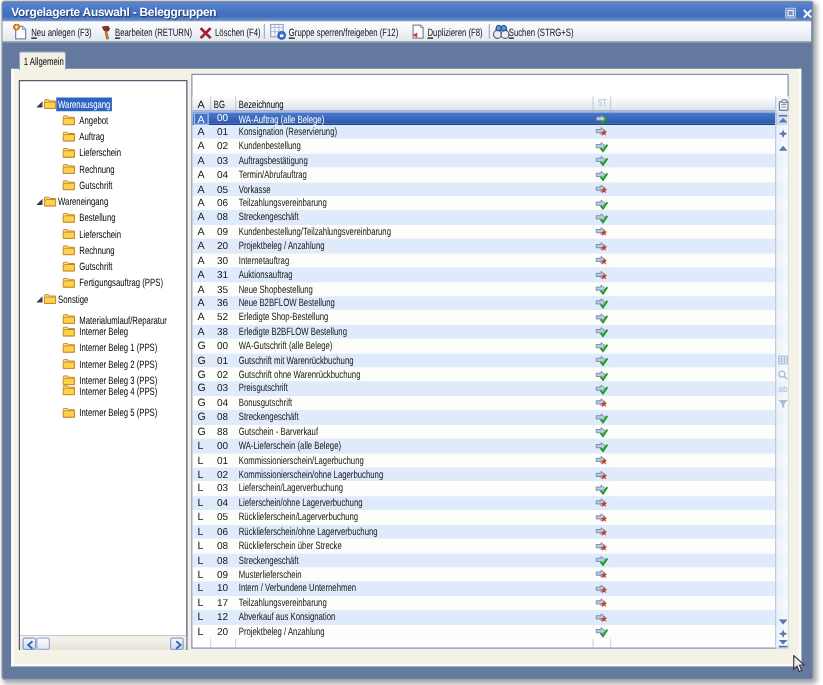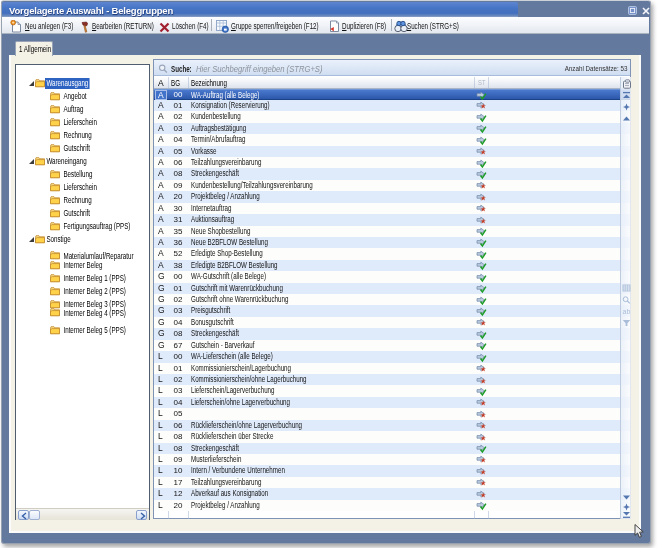--- a/index.html
+++ b/index.html
@@ -1,20 +1,20 @@
 <!DOCTYPE html>
 <html><head><meta charset="utf-8"><style>
 *{margin:0;padding:0;box-sizing:border-box;}
 body{width:658px;height:548px;background:#fff;font-family:"Liberation Sans",sans-serif;overflow:hidden;}
 #page{position:relative;width:658px;height:548px;}
 .abs{position:absolute;}
 .sx{display:inline-block;transform:scaleX(0.73);transform-origin:0 50%;white-space:nowrap;}
 #win{left:1px;top:0px;width:650px;height:544px;background:#64799e;border-radius:3px;
   box-shadow:2px 3px 4px rgba(110,110,110,.6);border:1px solid #98a1b0;border-top-color:#cdd1d8;}
-#title{left:2px;top:2px;width:516px;height:15px;border-radius:2px 2px 0 0;
+#title{left:2px;top:2px;width:647px;height:15px;border-radius:2px 2px 0 0;
   background:linear-gradient(#5e86cf,#4775c6 40%,#4270bd 75%,#6e8cbd 94%,#93a7cb);}
 #title .txt{position:absolute;left:7px;top:2.5px;font-size:9.5px;font-weight:bold;color:#fff;
   text-shadow:0.5px 0.8px 1px rgba(20,40,100,.9);letter-spacing:-0.2px;}
 #toolbar{left:2px;top:17px;width:647px;height:17px;background:linear-gradient(#fcfdff,#eef1f6 60%,#e3e8ef);
   border-bottom:1px solid #aab3c0;}
 .tbtxt{position:absolute;top:4px;font-size:8.5px;color:#111;}
 .tbtxt u{text-decoration:underline;}
 .tbsep{position:absolute;top:2px;width:1px;height:12px;background:#a8b0bc;}
 #client{left:9px;top:55px;width:632px;height:478px;background:#f4f1e6;border:2px solid #fbfbfc;border-top:none;}
 #tab{left:15px;top:41px;width:38px;height:15px;background:#f4f1e6;border-radius:2px 2px 0 0;
@@ -264,29 +264,20 @@
         </div>
 <div class="sbtn" style="left:13px;border-color:#9fb0d0;background:linear-gradient(#fbfcfe,#dde7f6)"></div>
 <div class="sbtn" style="left:120px">
           <svg width="9" height="8" viewBox="0 0 9 8">
             <path d="M3 1 L6.5 4 L3 7" fill="none" stroke="#3760a8" stroke-width="1.4"></path>
           </svg>
         </div>
 </div>
 </div>
 <div id="grid" class="abs">
-<div id="search">
-<svg class="abs" style="left:4px;top:3.5px" width="10" height="10" viewBox="0 0 10 10">
-<circle cx="4.2" cy="3.8" r="2.7" fill="#eef3fa" stroke="#9aa6ba" stroke-width="1.1"></circle>
-<path d="M6.2 5.8 L8.8 8.4" stroke="#9aa6ba" stroke-width="1.4"></path>
-        </svg>
-<span class="lab"><span class="sx">Suche:</span></span>
-<span class="hint"><span class="sx">Hier Suchbegriff eingeben (STRG+S)</span></span>
-<span class="cnt"><span class="sx">Anzahl Datensätze: 53</span></span>
-</div>
 <div id="header">
 <span class="hcell" style="left:4px">A</span>
 <span class="hcell" style="left:17px"><span class="sx">BG</span></span>
 <span class="hcell" style="left:37px"><span class="sx">Bezeichnung</span></span>
 <span class="hcell" style="left:323.5px;color:#aeb7c6;font-size:8px"><span class="sx">ST</span></span>
 </div>
 <div class="vline" style="left:13.5px"></div>
 <div class="vline" style="left:33.5px"></div>
 <div class="vline" style="left:320px"></div>
 <div class="vline" style="left:334px"></div>
@@ -485,21 +476,21 @@
           <span class="cell ca">G</span>
           <span class="cell cbg">08</span>
           <span class="cell cname"><span class="sx">Streckengeschäft</span></span>
           <svg class="st" width="11" height="11" viewBox="0 0 11 11">
             <path d="M1 3.6 H4.8 V2.1 L8.5 4.9 L4.8 7.7 V6.2 H1 Z" fill="#bccbdf" stroke="#6e87a8" stroke-width="0.7"></path>
             <path d="M4.6 6.5 L6.4 8.9 L9.9 3.7" fill="none" stroke="#1e9c28" stroke-width="1.5"></path>
           </svg>
         </div>
 <div class="row white" style="top:251.24px">
           <span class="cell ca">G</span>
-          <span class="cell cbg">67</span>
+          <span class="cell cbg">88</span>
           <span class="cell cname"><span class="sx">Gutschein - Barverkauf</span></span>
           <svg class="st" width="11" height="11" viewBox="0 0 11 11">
             <path d="M1 3.6 H4.8 V2.1 L8.5 4.9 L4.8 7.7 V6.2 H1 Z" fill="#bccbdf" stroke="#6e87a8" stroke-width="0.7"></path>
             <path d="M4.6 6.5 L6.4 8.9 L9.9 3.7" fill="none" stroke="#1e9c28" stroke-width="1.5"></path>
           </svg>
         </div>
 <div class="row blue" style="top:262.66px">
           <span class="cell ca">L</span>
           <span class="cell cbg">00</span>
           <span class="cell cname"><span class="sx">WA-Lieferschein (alle Belege)</span></span>
@@ -540,20 +531,21 @@
           <span class="cell cbg">04</span>
           <span class="cell cname"><span class="sx">Lieferschein/ohne Lagerverbuchung</span></span>
           <svg class="st" width="11" height="11" viewBox="0 0 11 11">
             <path d="M1 3.6 H4.8 V2.1 L8.5 4.9 L4.8 7.7 V6.2 H1 Z" fill="#bccbdf" stroke="#6e87a8" stroke-width="0.7"></path>
             <path d="M7.2 3.2 L7.8 5.4 L9.9 5.2 L8.2 6.5 L9.1 8.5 L7.2 7.3 L5.5 8.7 L6.1 6.6 L4.4 5.5 L6.6 5.4 Z" fill="#c63a22"></path>
           </svg>
         </div>
 <div class="row white" style="top:319.76px">
           <span class="cell ca">L</span>
           <span class="cell cbg">05</span>
+          <span class="cell cname"><span class="sx">Rücklieferschein/Lagerverbuchung</span></span>
           <svg class="st" width="11" height="11" viewBox="0 0 11 11">
             <path d="M1 3.6 H4.8 V2.1 L8.5 4.9 L4.8 7.7 V6.2 H1 Z" fill="#bccbdf" stroke="#6e87a8" stroke-width="0.7"></path>
             <path d="M7.2 3.2 L7.8 5.4 L9.9 5.2 L8.2 6.5 L9.1 8.5 L7.2 7.3 L5.5 8.7 L6.1 6.6 L4.4 5.5 L6.6 5.4 Z" fill="#c63a22"></path>
           </svg>
         </div>
 <div class="row blue" style="top:331.18px">
           <span class="cell ca">L</span>
           <span class="cell cbg">06</span>
           <span class="cell cname"><span class="sx">Rücklieferschein/ohne Lagerverbuchung</span></span>
           <svg class="st" width="11" height="11" viewBox="0 0 11 11">

